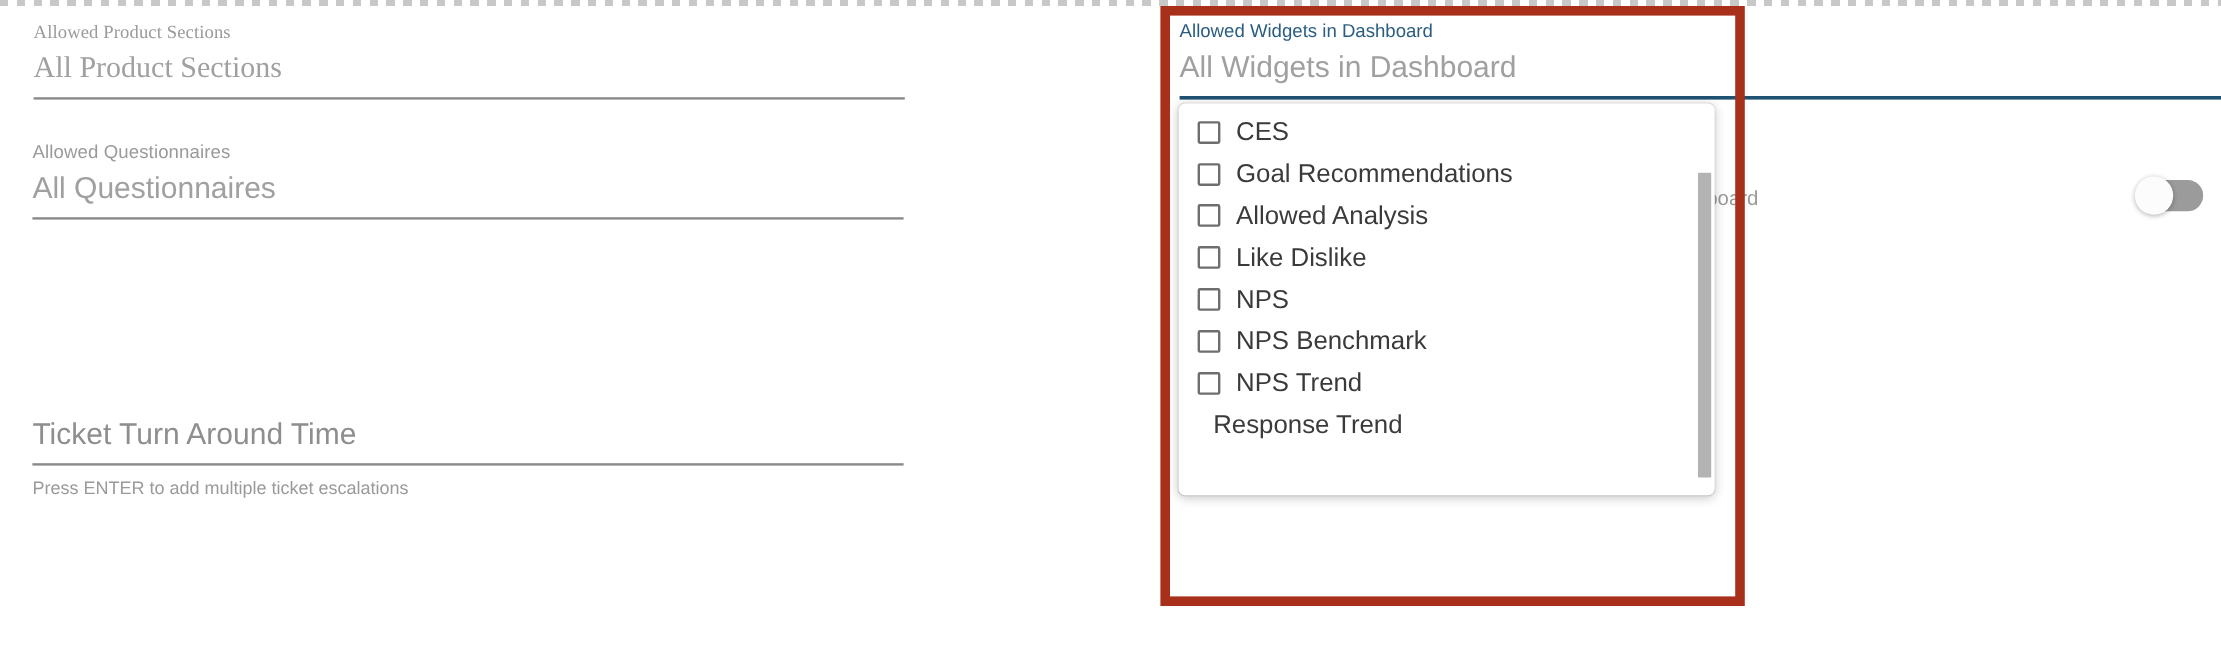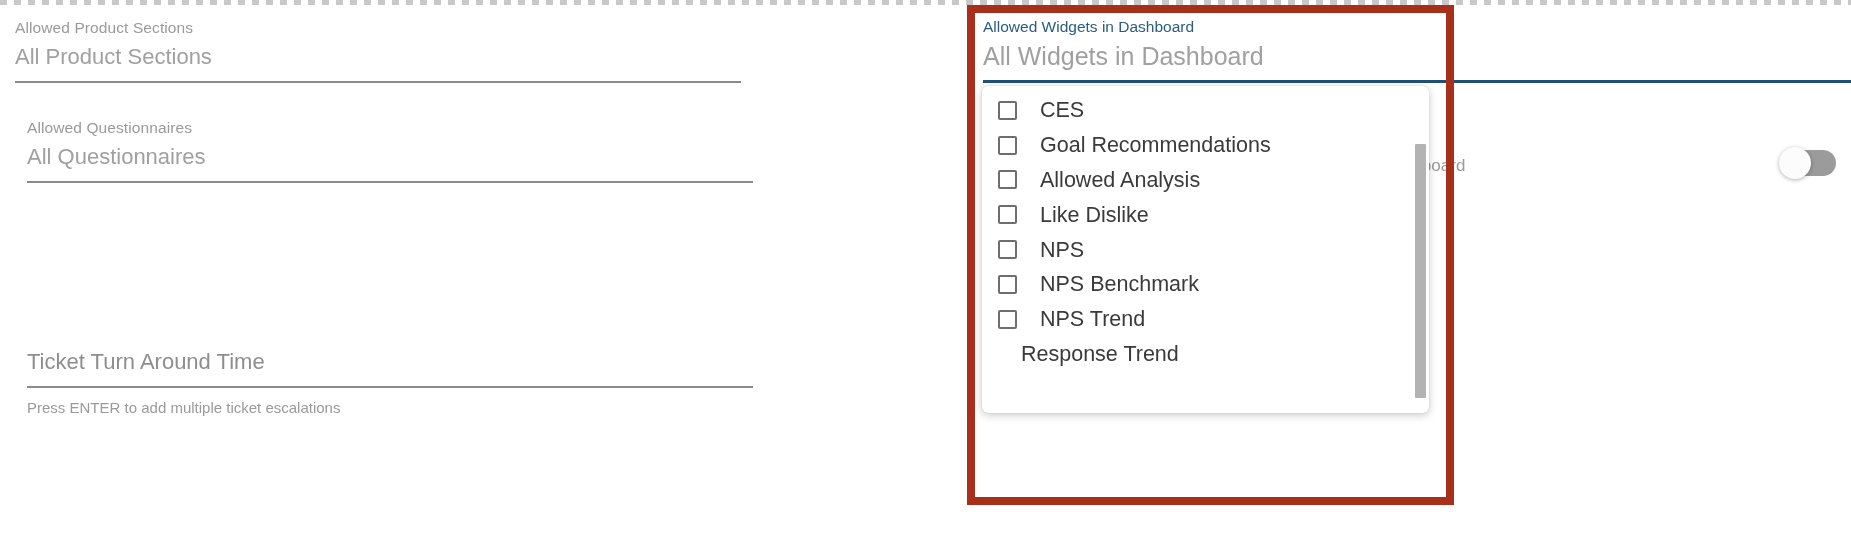--- a/index.html
+++ b/index.html
@@ -33,40 +33,40 @@
     position: absolute;
   }
   .field-label {
     font-size: 15.5px;
     color: #9a9a9a;
     letter-spacing: .1px;
     line-height: 18px;
     white-space: nowrap;
   }
   .field-value {
-    font-size: 22px;
+    font-size: 25px;
     color: #a0a0a0;
     line-height: 34px;
     white-space: nowrap;
     margin-top: 3px;
   }
   .field-rule {
     height: 2px;
     background: #8b8b8b;
     margin-top: 7px;
   }
   .field-hint {
     font-size: 15px;
     color: #9a9a9a;
     line-height: 18px;
     margin-top: 11px;
     white-space: nowrap;
   }
 
-  #field-product-sections { left: 15px; top: 19px; width: 726px; }
+  #field-product-sections { left: 28px; top: 19px; width: 726px; font-family: Liberation Serif, serif; }
   #field-questionnaires   { left: 27px; top: 119px; width: 726px; }
   #field-ticket-tat       { left: 27px; top: 333px; width: 726px; }
 
   #field-ticket-tat .field-value {
     color: #8e8e8e;
     margin-top: 12px;
   }
 
   
   #annotation-highlight-box {
@@ -140,21 +140,21 @@
     border: 2.5px solid #6e6e6e;
     border-radius: 2px;
     box-sizing: border-box;
     flex: 0 0 auto;
     background: #ffffff;
   }
   .option-label {
     font-size: 21.5px;
     color: #3a3a3a;
     line-height: 24px;
-    margin-left: 23px;
+    margin-left: 13px;
     white-space: nowrap;
   }
 
   
   #dropdown-scrollbar-track {
     position: absolute;
     right: 3px;
     top: 0;
     width: 11px;
     height: 327px;

